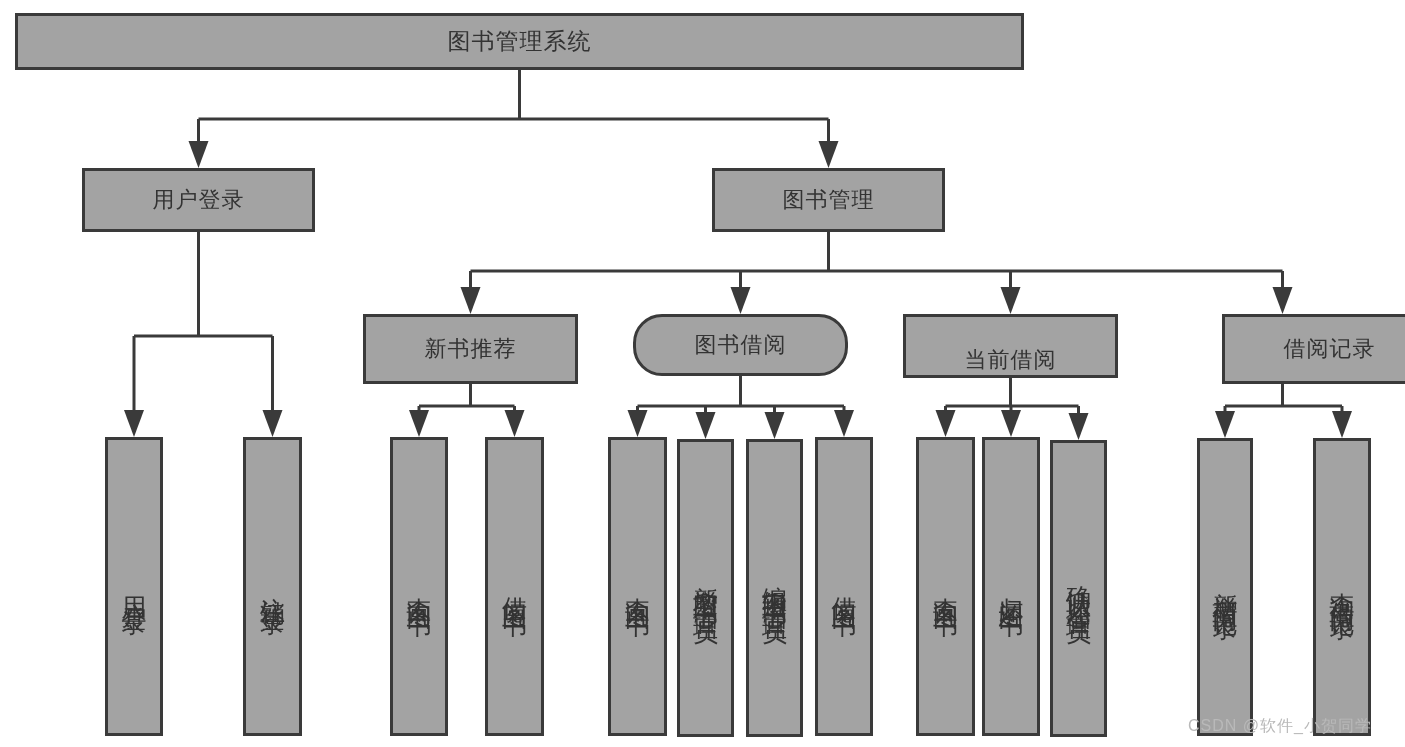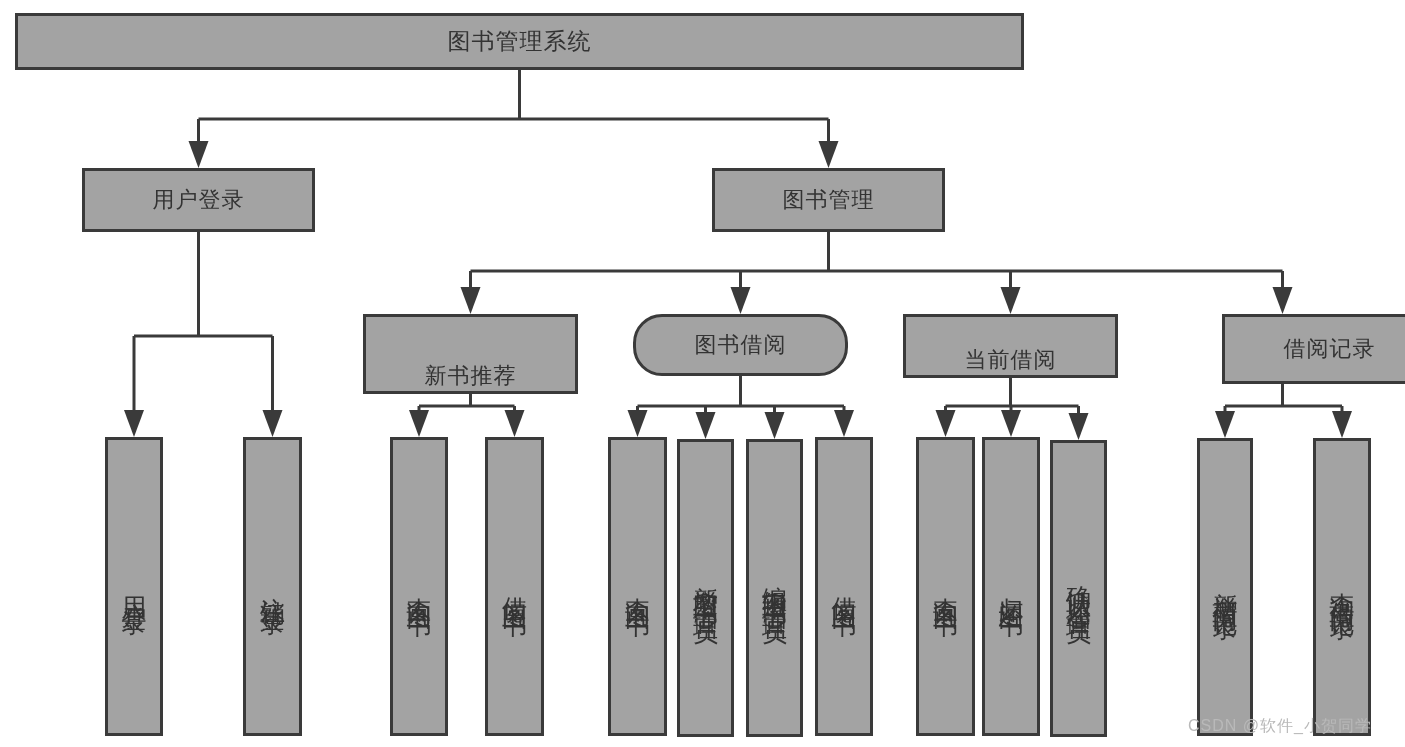--- a/index.html
+++ b/index.html
@@ -118,21 +118,21 @@
   <div id="watermark">CSDN @软件_小贺同学</div>
 <div class="node horizontal level1" style="left: 15px; top: 13px; width: 1009px; height: 57px;">
       <span class="node-label">图书管理系统</span>
     </div>
     <div class="node horizontal level2" style="left: 82px; top: 168px; width: 233px; height: 64px;">
       <span class="node-label">用户登录</span>
     </div>
     <div class="node horizontal level2" style="left: 712px; top: 168px; width: 233px; height: 64px;">
       <span class="node-label">图书管理</span>
     </div>
-    <div class="node horizontal level3" style="left: 363px; top: 314px; width: 215px; height: 80px; align-items: flex-end;">
+    <div class="node horizontal level3" style="left: 363px; top: 314px; width: 215px; height: 70px;">
       <span class="node-label">新书推荐</span>
     </div>
     <div class="node horizontal level3" style="left: 633px; top: 314px; width: 215px; height: 62px; border-radius: 29px;">
       <span class="node-label">图书借阅</span>
     </div>
     <div class="node horizontal level3" style="left: 903px; top: 314px; width: 215px; height: 64px; align-items: flex-end;">
       <span class="node-label">当前借阅</span>
     </div>
     <div class="node horizontal level3" style="left: 1175px; top: 314px; width: 215px; height: 70px; margin-left: 47px;">
       <span class="node-label">借阅记录</span>

